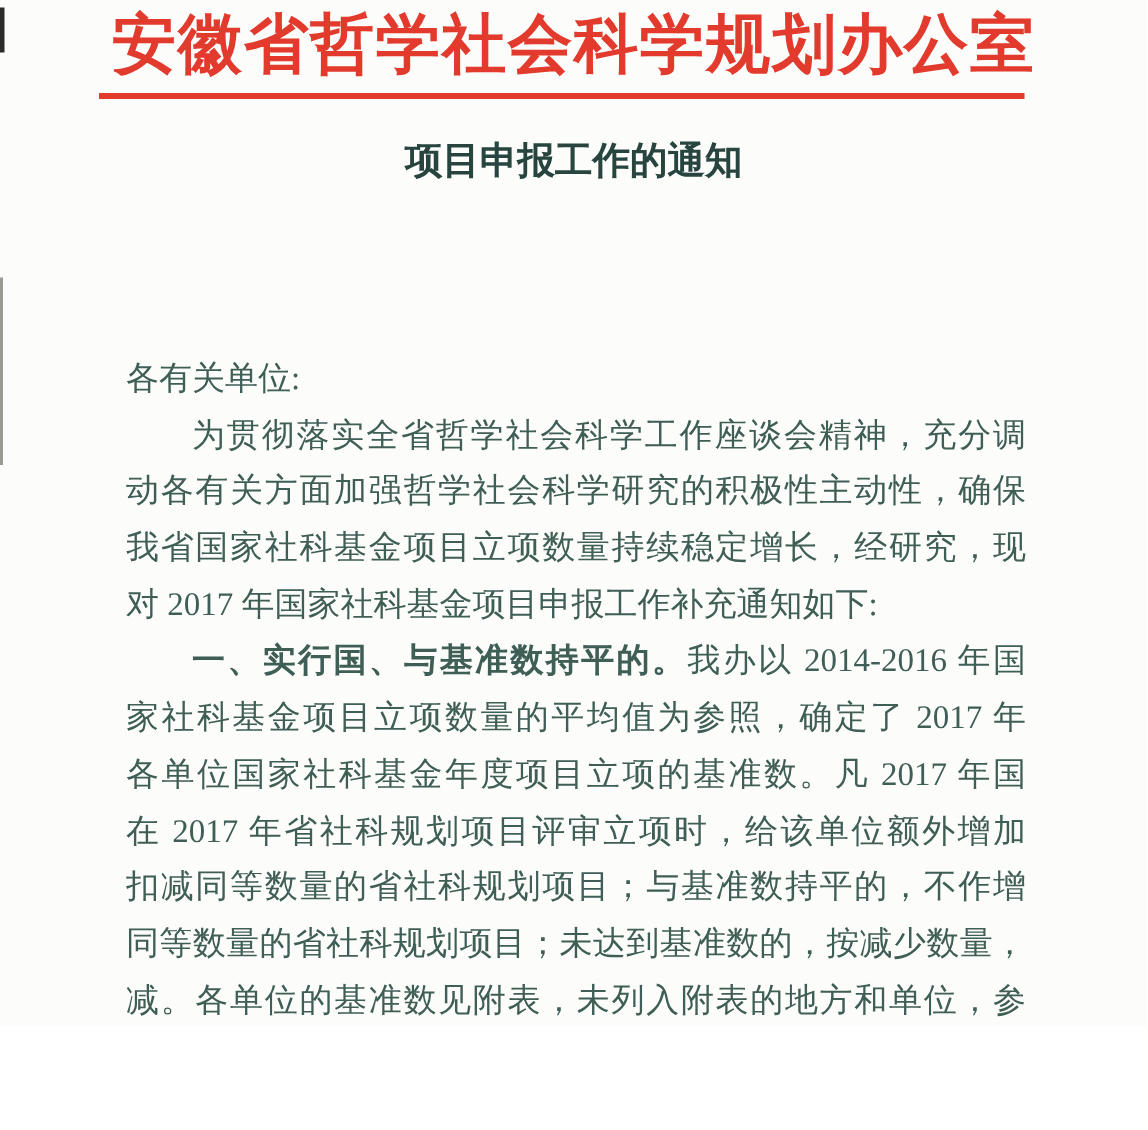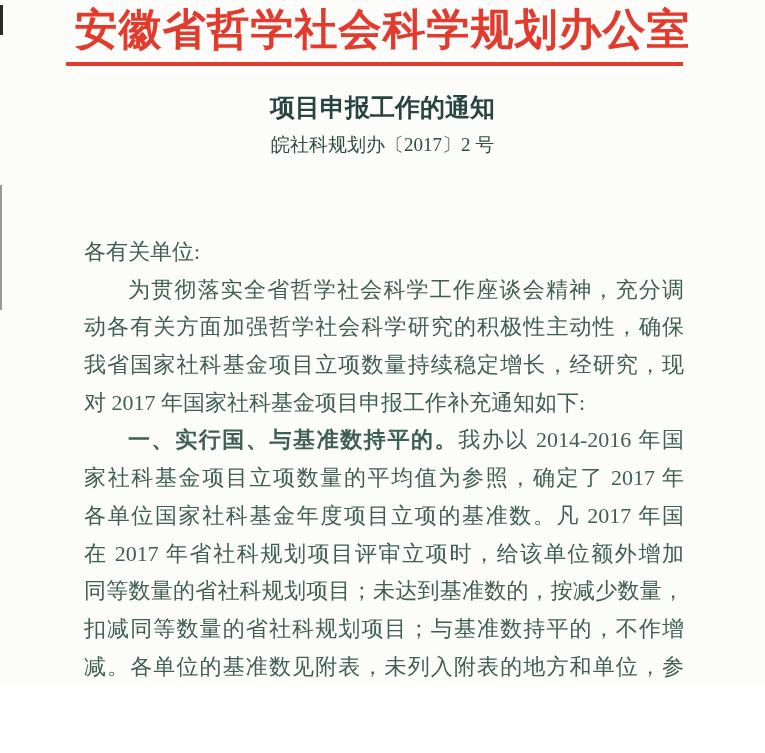--- a/index.html
+++ b/index.html
@@ -55,38 +55,37 @@
 
   <div class="artifact-a"></div>
   <div class="artifact-b"></div>
 
   <div class="org-name">安徽省哲学社会科学规划办公室</div>
 
   <div class="red-rule"></div>
 
   <div class="title-block">
     <div class="title-line">项目申报工作的通知</div>
-    <div class="doc-number">皖社科规划办〔2017〕2 号</div>
   </div>
 
   <div class="body-text">
     <div class="line">各有关单位:</div>
 
     <div class="line indent j">为贯彻落实全省哲学社会科学工作座谈会精神，充分调</div>
     <div class="line j">动各有关方面加强哲学社会科学研究的积极性主动性，确保</div>
     <div class="line j">我省国家社科基金项目立项数量持续稳定增长，经研究，现</div>
     <div class="line">对 2017 年国家社科基金项目申报工作补充通知如下:</div>
 
     <div class="line indent j">
       <span class="bold-lead">一、实行国、与基准数持平的。</span><span>我办以 2014-2016 年国</span>
     </div>
     <div class="line j">家社科基金项目立项数量的平均值为参照，确定了 2017 年</div>
     <div class="line j">各单位国家社科基金年度项目立项的基准数。凡 2017 年国</div>
     <div class="line j">在 2017 年省社科规划项目评审立项时，给该单位额外增加</div>
+    <div class="line j">扣减同等数量的省社科规划项目；与基准数持平的，不作增</div>
     <div class="line j">同等数量的省社科规划项目；未达到基准数的，按减少数量，</div>
-    <div class="line j">扣减同等数量的省社科规划项目；与基准数持平的，不作增</div>
     <div class="line j">减。各单位的基准数见附表，未列入附表的地方和单位，参</div>
     <div class="line">照上述办法执行。</div>
   </div>
 
   <div class="bottom-strip"></div>
 
 </div>
 
 </body></html>

